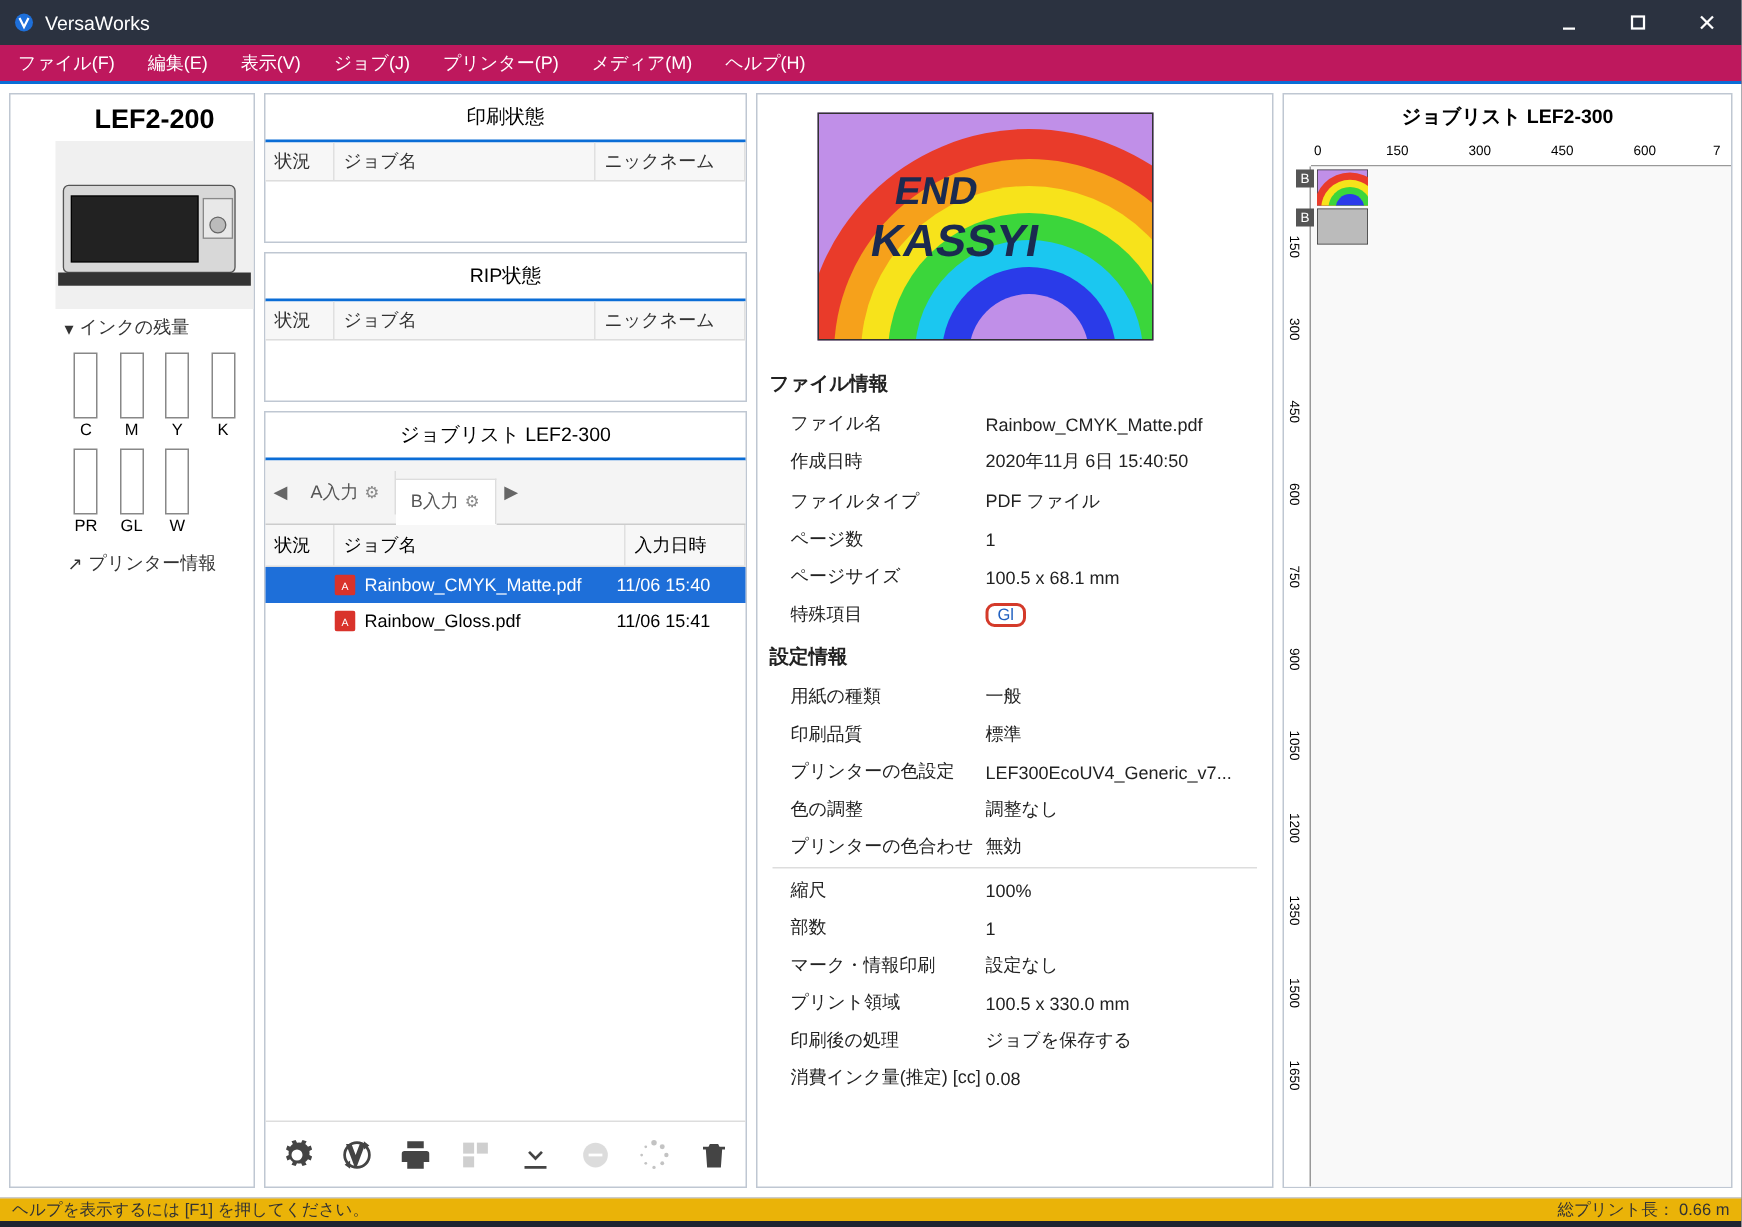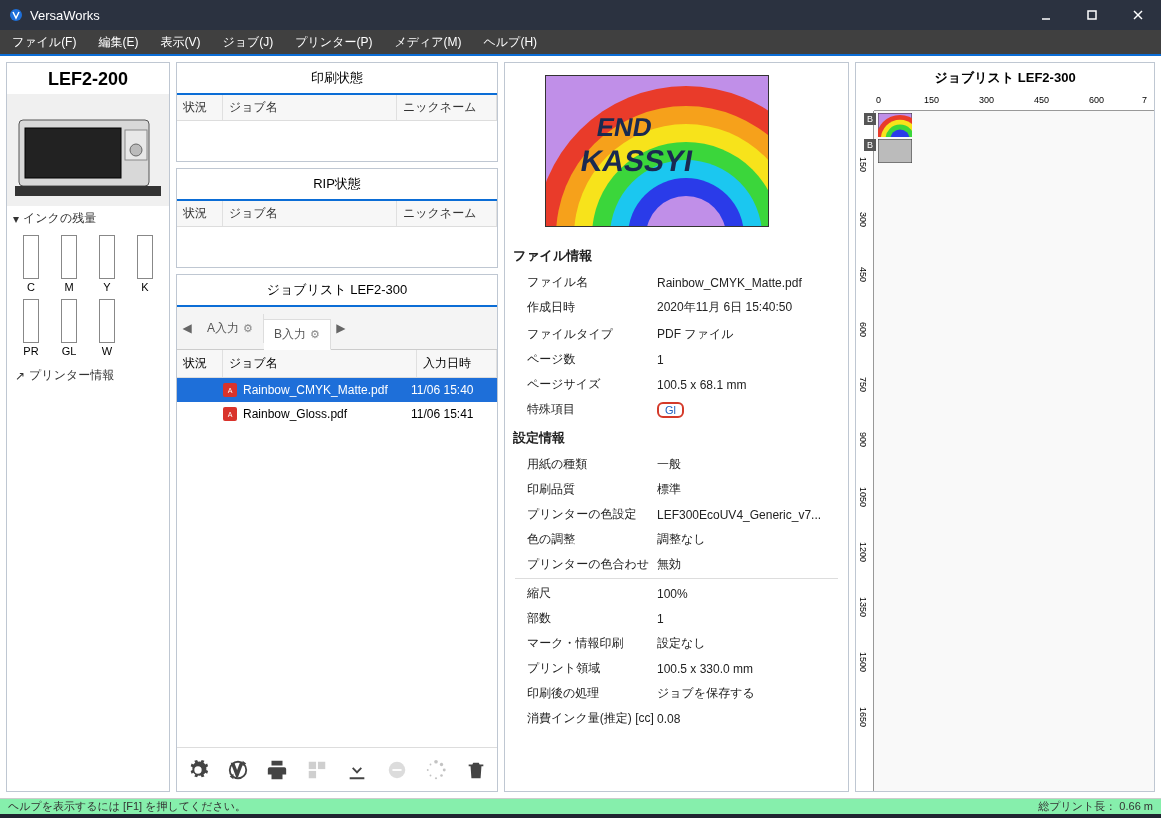--- a/index.html
+++ b/index.html
@@ -2,24 +2,24 @@
 <html><head>
 <meta charset="utf-8">
 <style>
 * { box-sizing: border-box; margin: 0; padding: 0; font-family: "Meiryo UI", "Yu Gothic UI", sans-serif; }
 body { background: #1f2430; width: 1161px; height: 818px; overflow: hidden; font-size: 12px; }
 .titlebar { height: 30px; background: #2b3240; color: #fff; display: flex; align-items: center; padding-left: 8px; }
 .titlebar .app-icon { width: 16px; height: 16px; margin-right: 6px; display:flex;align-items:center;justify-content:center;}
 .titlebar .title { flex: 1; font-size: 13px; }
 .titlebar .win-btns { display: flex; }
 .titlebar .win-btn { width: 46px; height: 30px; display: flex; align-items: center; justify-content: center; color: #fff; }
-.menubar { height: 26px; background: #404040; display: flex; align-items: center; padding-left: 12px; gap: 22px; color: #fff; font-size: 12px; border-bottom: 2px solid #0b6dd6; }
+.menubar { height: 26px; background: #be185d; display: flex; align-items: center; padding-left: 12px; gap: 22px; color: #fff; font-size: 12px; border-bottom: 2px solid #0b6dd6; }
 .content { display: flex; padding: 6px; gap: 6px; height: calc(100% - 30px - 26px - 20px); background: #fff; }
 .leftcol { width: 164px; display: flex; flex-direction: column; }
-.panel { border: 1px solid #bfc7d2; background: #fff; }
+.panel { border: 1px solid #bfc7d2; background: #fff; padding-left: 30px; }
 .printer-name { font-size: 18px; font-weight: bold; text-align: center; padding: 6px 0 4px; }
 .printer-img { width: 100%; height: 112px; background:#f0f0f0; display:flex; align-items:center; justify-content:center;}
 .ink-header { display:flex; align-items:center; gap:4px; padding:4px 6px; font-size:12px; color:#333;}
 .ink-grid { display:grid; grid-template-columns: repeat(4, 1fr); gap:6px; padding:4px 8px 4px;}
 .ink-cell { text-align:center; font-size:11px; }
 .ink-box { width:16px; height:44px; border:1px solid #888; margin:0 auto 2px; background:#fff;}
 .printer-info-link { padding:6px 8px; font-size:12px; color:#333; display:flex; align-items:center; gap:4px;}
 .midcol { width: 322px; display:flex; flex-direction:column; gap:6px;}
 .status-panel { border:1px solid #bfc7d2; }
 .status-title { text-align:center; padding:6px 0; font-size:13px; border-bottom:2px solid #0b6dd6;}
@@ -58,21 +58,21 @@
 .rightcol { width:300px; border:1px solid #bfc7d2; display:flex; flex-direction:column;}
 .rightcol .r-title { text-align:center; padding:6px 0; font-size:13px; font-weight:bold;}
 .ruler-area { flex:1; position:relative; background:#fff; }
 .h-ruler { position:absolute; top:0; left:18px; right:0; height:18px; border-bottom:1px solid #999; background:#fff; font-size:9px;}
 .h-ruler span{position:absolute; top:2px;}
 .v-ruler { position:absolute; top:18px; left:0; width:18px; bottom:0; border-right:1px solid #999; background:#fff; font-size:9px;}
 .v-ruler span{position:absolute; left:2px; writing-mode:vertical-rl;}
 .canvas { position:absolute; left:18px; top:18px; right:0; bottom:0; background:#f9f9f9;}
 .thumb{ position:absolute; }
 .thumb .badge{position:absolute;left:-14px;background:#555;color:#fff;font-size:9px;width:12px;height:12px;text-align:center;line-height:12px;}
-.statusbar { height:16px; background:#86efac; border-top:1px solid #ccc; display:flex; align-items:center; font-size:11px; padding:0 8px; justify-content:space-between; color:#333;}
+.statusbar { height:16px; background:#eab308; border-top:1px solid #ccc; display:flex; align-items:center; font-size:11px; padding:0 8px; justify-content:space-between; color:#333;}
 </style>
 </head>
 <body>
 
 <div class="titlebar">
   <span class="app-icon">
     <svg width="14" height="14" viewBox="0 0 14 14">
         <circle cx="7" cy="7" r="6" fill="#1e6fd9"></circle>
         <path d="M4 4 L7 10 L10 4" stroke="#fff" stroke-width="1.5" fill="none"></path>
       </svg>

